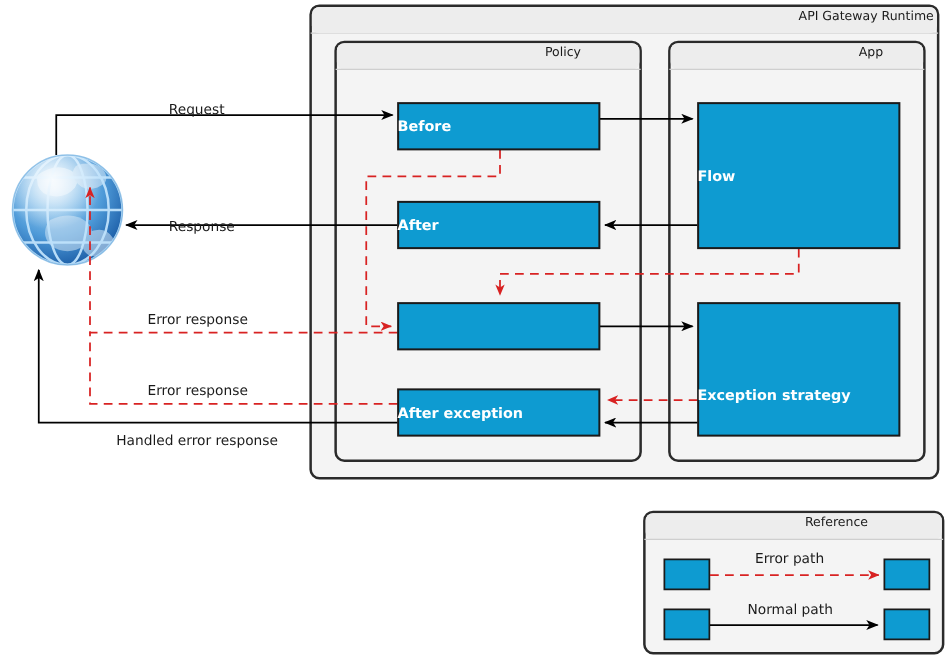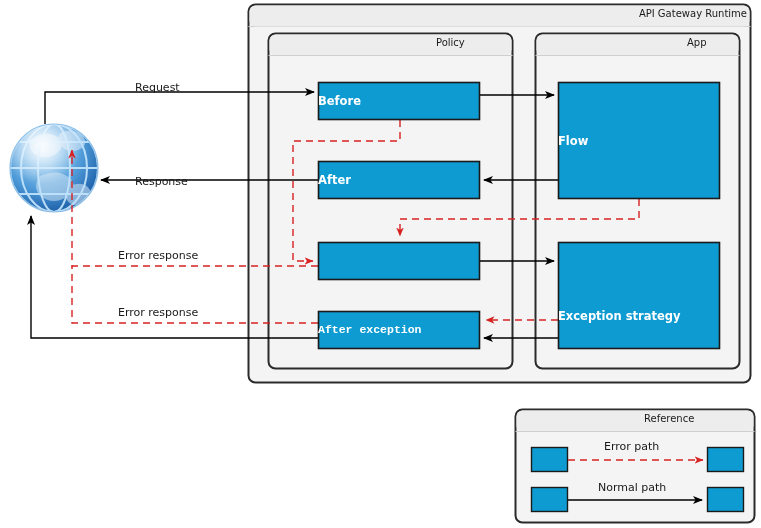--- a/index.html
+++ b/index.html
@@ -165,25 +165,26 @@
     </g>
   </svg>
 
   <div class="boxtitle" style="right:14px;top:8px;">API Gateway Runtime</div>
   <div class="boxtitle" style="left:436px;top:37px;">Policy</div>
   <div class="boxtitle" style="left:687px;top:37px;">App</div>
   <div class="boxtitle" style="left:644px;top:413px;" id="ref-title">Reference</div>
 
   <div class="nodetext" style="left:318px;top:94px;width:162px;">Before</div>
   <div class="nodetext" style="left:318px;top:173px;width:156px;">After</div>
-  <div class="nodetext" style="left:318px;top:323px;width:189px;font-family:Liberation Mono, monospace;">After exception</div>
+  <div class="nodetext" style="left:318px;top:323px;width:189px;">After exception</div>
   <div class="nodetext" style="left:558px;top:134px;width:162px;">Flow</div>
   <div class="nodetext" style="left:558px;top:289px;width:162px;margin-top:20px;">Exception strategy</div>
 
   <div class="lbl" style="left:135px;top:81px;">Request</div>
   <div class="lbl" style="left:135px;top:161px;margin-top:14px;">Response</div>
   <div class="lbl" style="left:118px;top:249px;">Error response</div>
   <div class="lbl" style="left:118px;top:306px;">Error response</div>
+  <div class="lbl" style="left:93px;top:346px;">Handled error response</div>
 
   <div class="lbl" style="left:604px;top:440px;">Error path</div>
   <div class="lbl" style="left:598px;top:481px;">Normal path</div>
 
 </div>
 
 </body></html>

